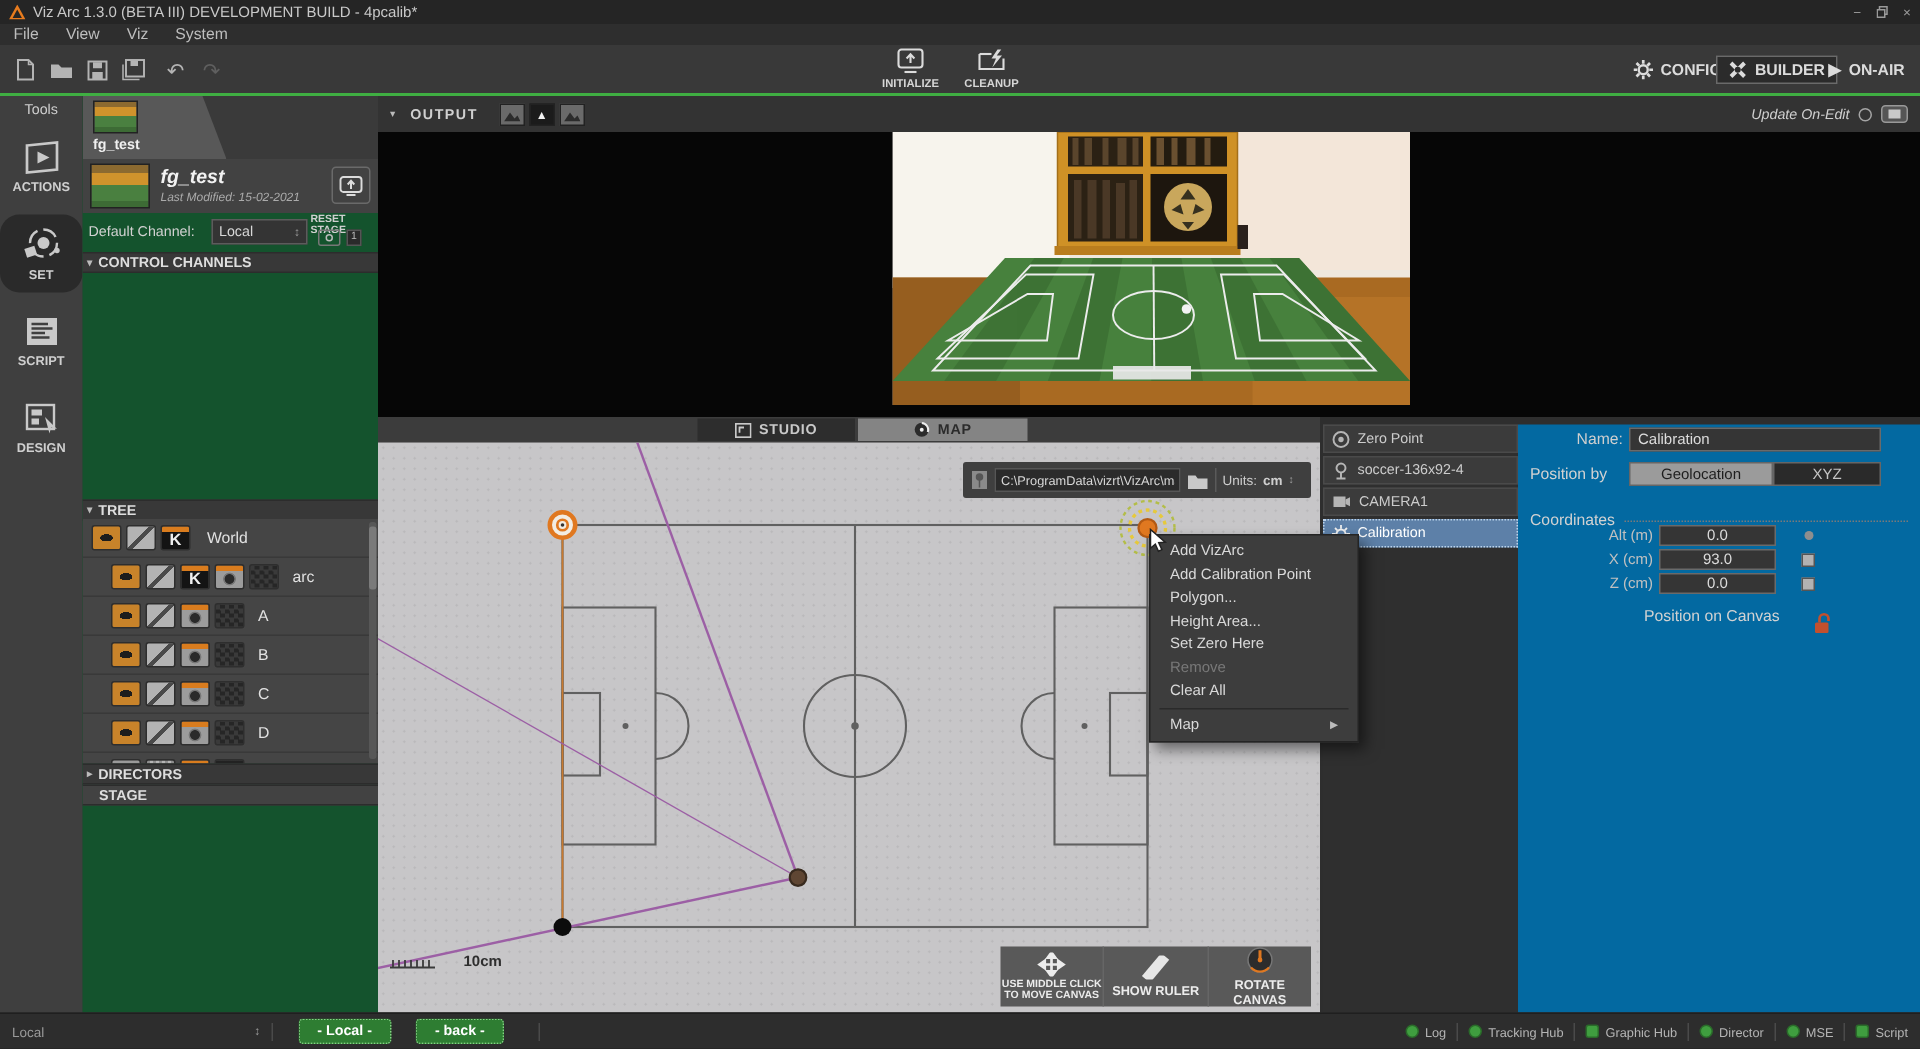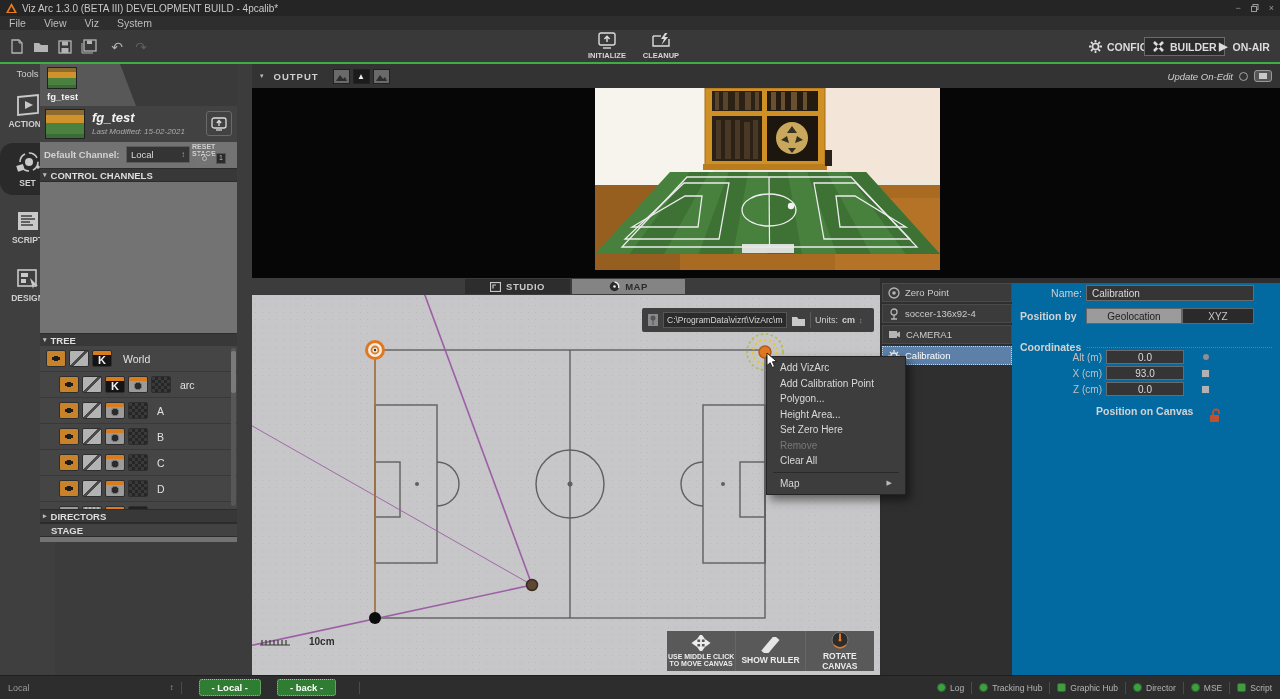--- a/index.html
+++ b/index.html
@@ -25,32 +25,32 @@
   .greenline { left:0; top:62px; width:1280px; height:2px; background:#3fae42; }
 
   
   .toolrail { left:0; top:64px; width:55px; height:611px; background:#3f3f3f; color:#c7c7c7; }
   .toolrail .railtitle { text-align:center; font-size:9.5px; padding-top:4px; color:#cfcfcf; }
   .railitem { width:55px; height:52px; display:flex; flex-direction:column; align-items:center;
               justify-content:center; gap:3px; font-size:8.5px; font-weight:bold; color:#cfcfcf; margin-top:6px; }
   .railitem.active { background:#2a2a2a;border-radius:13px; }
 
   
-  .leftpanel { left:40px; top:64px; width:197px; height:478px; background:#737373; overflow:hidden; }
+  .leftpanel { left:55px; top:64px; width:197px; height:611px; background:#14532d; overflow:hidden; }
   .tabstrip { position:absolute; left:0; top:0; width:197px; height:42px; background:#3a3a3a; }
   .fgtab { position:absolute; left:0; top:0; width:96px; height:42px; background:#585858;
            clip-path:polygon(0 0, 80px 0, 96px 42px, 0 42px); }
   .minithumb { background:linear-gradient(#8c6a30 0 18%, #d0932c 18% 48%, #4a8040 48% 85%, #3d6b35 85%); border:1px solid #222; }
   .fgtab .minithumb { position:absolute; left:7px; top:3px; width:30px; height:22px; }
   .fgtab .tabname { position:absolute; left:7px; top:27px; font-size:9.5px; color:#f0f0f0; font-weight:bold; }
   .projinfo { position:absolute; left:0; top:42px; width:197px; height:36px; background:#424242; }
   .projname { position:absolute; left:52px; top:4px; color:#f2f2f2; font-size:13px; font-weight:bold; font-style:italic; }
   .projmod  { position:absolute; left:52px; top:21px; color:#ababab; font-size:8px; font-style:italic; }
   .chanrow { position:absolute; left:0; top:78px; width:197px; height:26px; }
-  .lbl { color:#d2d2d2; font-size:9.5px; font-weight:bold; }
+  .lbl { color:#d2d2d2; font-size:9.5px; font-weight:normal; }
   .select { background:#343434; border:1px solid #5c5c5c; color:#d8d8d8; font-size:9.5px;
             display:flex; align-items:center; padding:0 4px; justify-content:space-between; }
   .sechead { position:absolute; left:0; width:197px; height:14px; background:#383838;
              border-top:1px solid #2c2c2c; border-bottom:1px solid #2c2c2c;
              color:#dedede; font-size:9.5px; font-weight:bold; display:flex; align-items:center; gap:4px; padding-left:3px; }
   .sechead .tri { font-size:7px; color:#bbb; }
   .treewrap { position:absolute; left:0; top:282px; width:197px; height:163px; overflow:hidden; background:#454545; }
   .trow { height:26px; border-bottom:1px solid #393939; display:flex; align-items:center; gap:3px;
           color:#e2e2e2; font-size:10.5px; padding-left:6px; }
   .trow.ind { padding-left:19px; }

